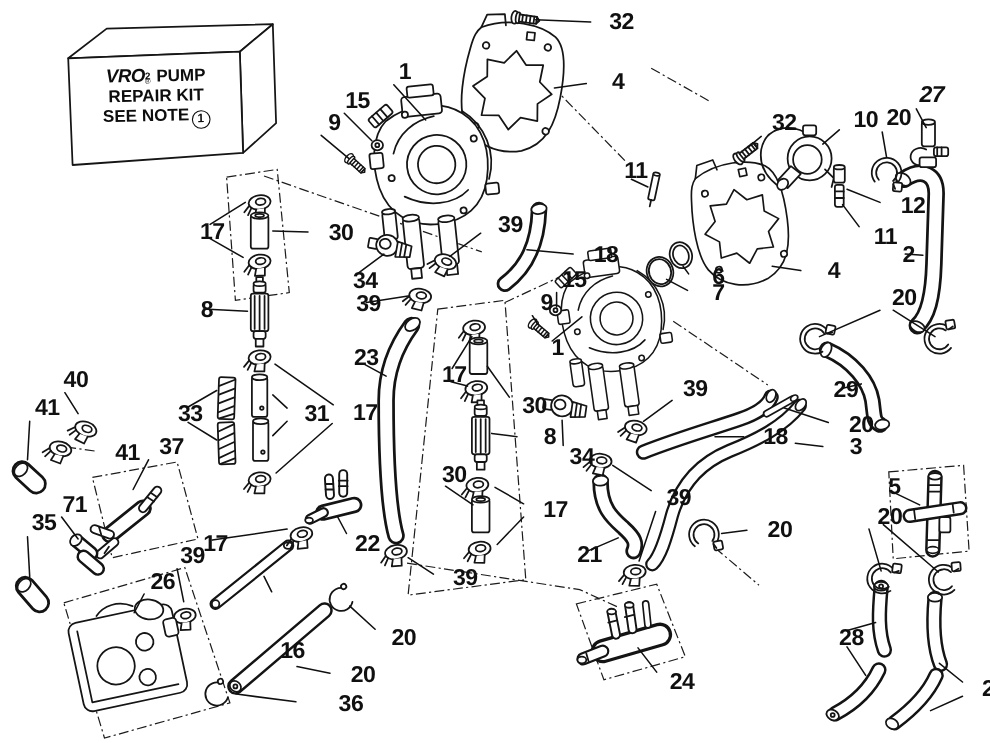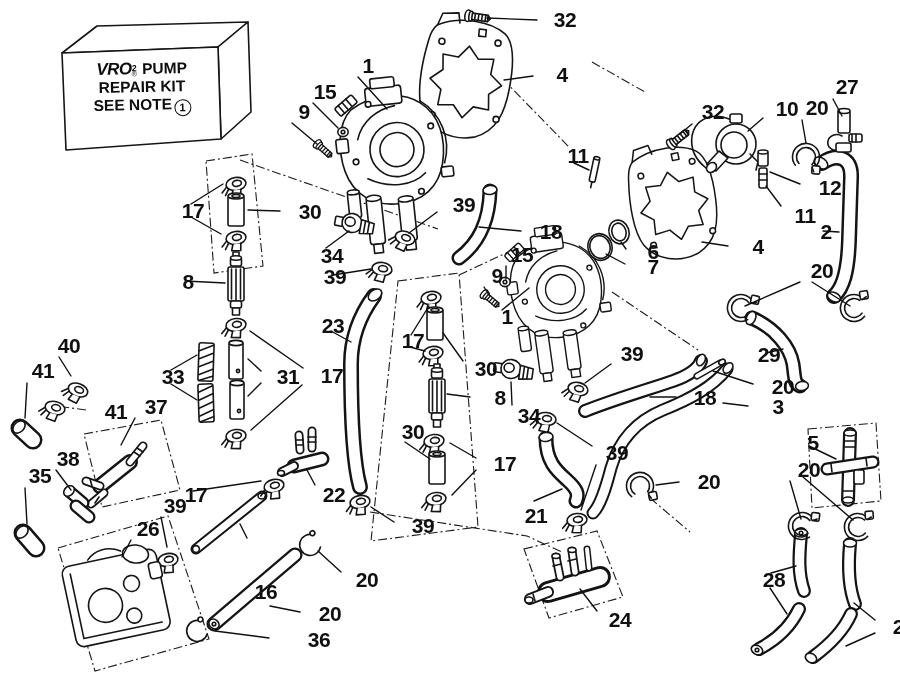--- a/index.html
+++ b/index.html
@@ -425,21 +425,21 @@
   <div>REPAIR KIT</div>
   <div><span>SEE NOTE</span><span class="note-circle">1</span></div>
 </div>
 
 <div id="callouts">
       <div class="callout" style="left: 549px; top: 20px;">32</div>
       <div class="callout" style="left: 546px; top: 75px;">4</div>
       <div class="callout" style="left: 352px; top: 66px;">1</div>
       <div class="callout" style="left: 309px; top: 92px;">15</div>
       <div class="callout" style="left: 288px; top: 112px;">9</div>
-      <div class="callout" style="left: 831px; top: 87px;">27</div>
+      <div class="callout" style="left: 831px; top: 87px; font-style: italic;">27</div>
       <div class="callout" style="left: 771px; top: 109px;">10</div>
       <div class="callout" style="left: 801px; top: 108px;">20</div>
       <div class="callout" style="left: 697px; top: 112px;">32</div>
       <div class="callout" style="left: 562px; top: 156px;">11</div>
       <div class="callout" style="left: 814px; top: 188px;">12</div>
       <div class="callout" style="left: 789px; top: 216px;">11</div>
       <div class="callout" style="left: 810px; top: 232px;">2</div>
       <div class="callout" style="left: 742px; top: 247px;">4</div>
       <div class="callout" style="left: 637px; top: 252px;">6</div>
       <div class="callout" style="left: 637px; top: 267px;">7</div>
@@ -460,30 +460,30 @@
       <div class="callout" style="left: 616px; top: 354px;">39</div>
       <div class="callout" style="left: 484px; top: 398px;">8</div>
       <div class="callout" style="left: 513px; top: 416px;">34</div>
       <div class="callout" style="left: 157px; top: 377px;">33</div>
       <div class="callout" style="left: 272px; top: 377px;">31</div>
       <div class="callout" style="left: 316px; top: 376px;">17</div>
       <div class="callout" style="left: 53px; top: 346px;">40</div>
       <div class="callout" style="left: 27px; top: 371px;">41</div>
       <div class="callout" style="left: 100px; top: 412px;">41</div>
       <div class="callout" style="left: 140px; top: 407px;">37</div>
-      <div class="callout" style="left: 52px; top: 459px;">38</div>
+      <div class="callout" style="left: 52px; top: 459px;">71</div>
       <div class="callout" style="left: 24px; top: 476px;">35</div>
       <div class="callout" style="left: 753px; top: 355px;">29</div>
       <div class="callout" style="left: 767px; top: 387px;">20</div>
       <div class="callout" style="left: 689px; top: 398px;">18</div>
       <div class="callout" style="left: 762px; top: 407px;">3</div>
       <div class="callout" style="left: 397px; top: 432px;">30</div>
       <div class="callout" style="left: 489px; top: 464px;">17</div>
       <div class="callout" style="left: 601px; top: 453px;">39</div>
-      <div class="callout" style="left: 520px; top: 505px; margin-top: 11px;">21</div>
+      <div class="callout" style="left: 520px; top: 505px;">21</div>
       <div class="callout" style="left: 407px; top: 526px;">39</div>
       <div class="callout" style="left: 797px; top: 443px;">5</div>
       <div class="callout" style="left: 793px; top: 470px;">20</div>
       <div class="callout" style="left: 693px; top: 482px;">20</div>
       <div class="callout" style="left: 180px; top: 495px;">17</div>
       <div class="callout" style="left: 159px; top: 506px;">39</div>
       <div class="callout" style="left: 318px; top: 495px;">22</div>
       <div class="callout" style="left: 132px; top: 529px;">26</div>
       <div class="callout" style="left: 250px; top: 548px; margin-top: 44px;">16</div>
       <div class="callout" style="left: 351px; top: 580px;">20</div>

